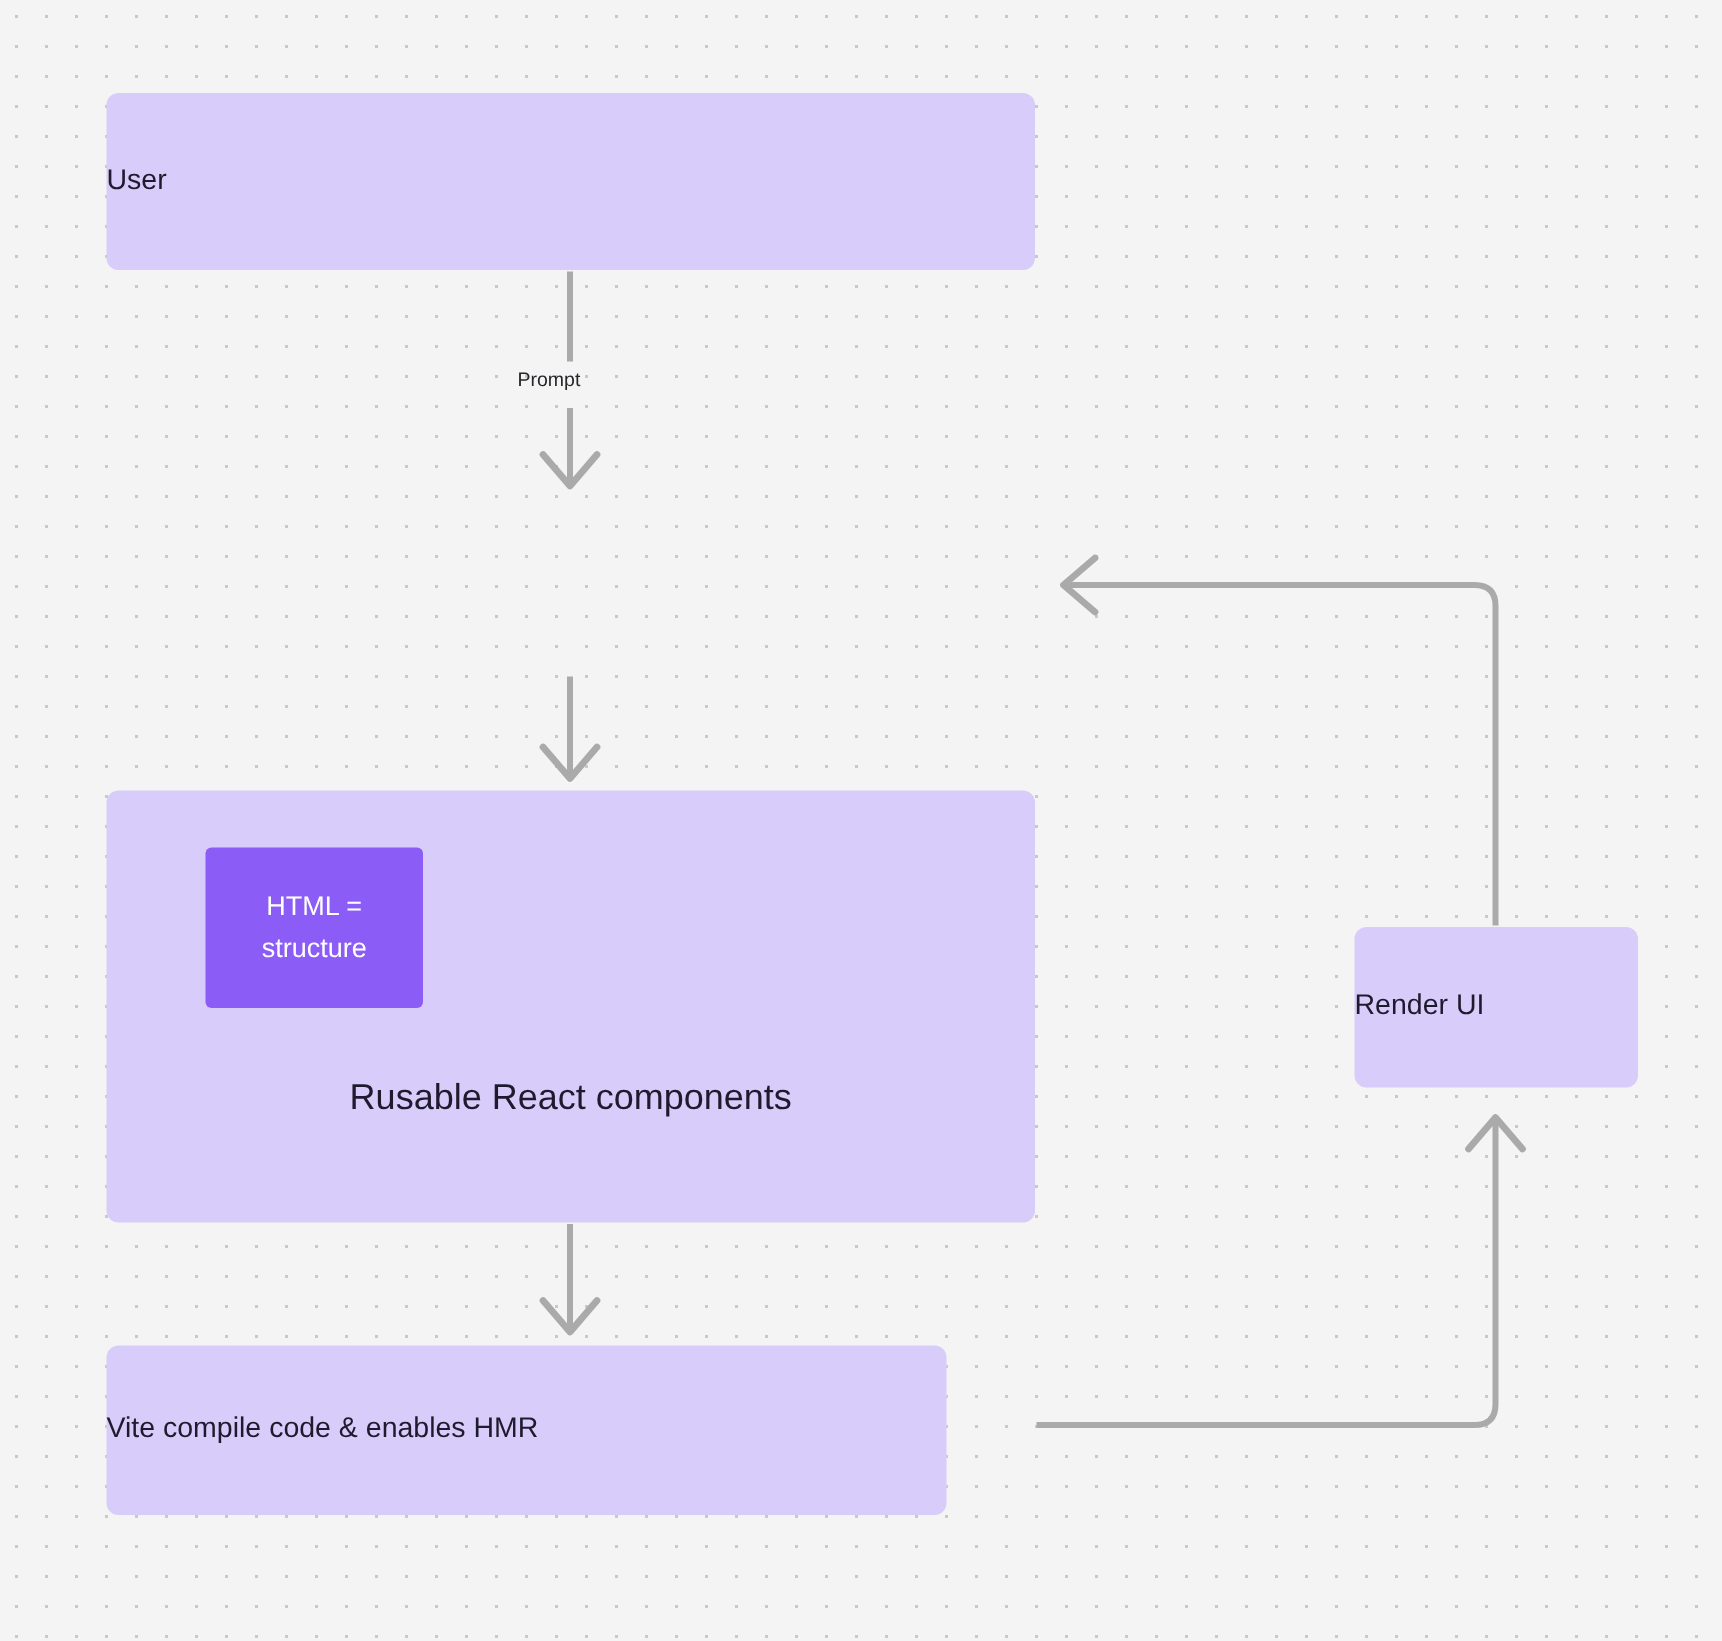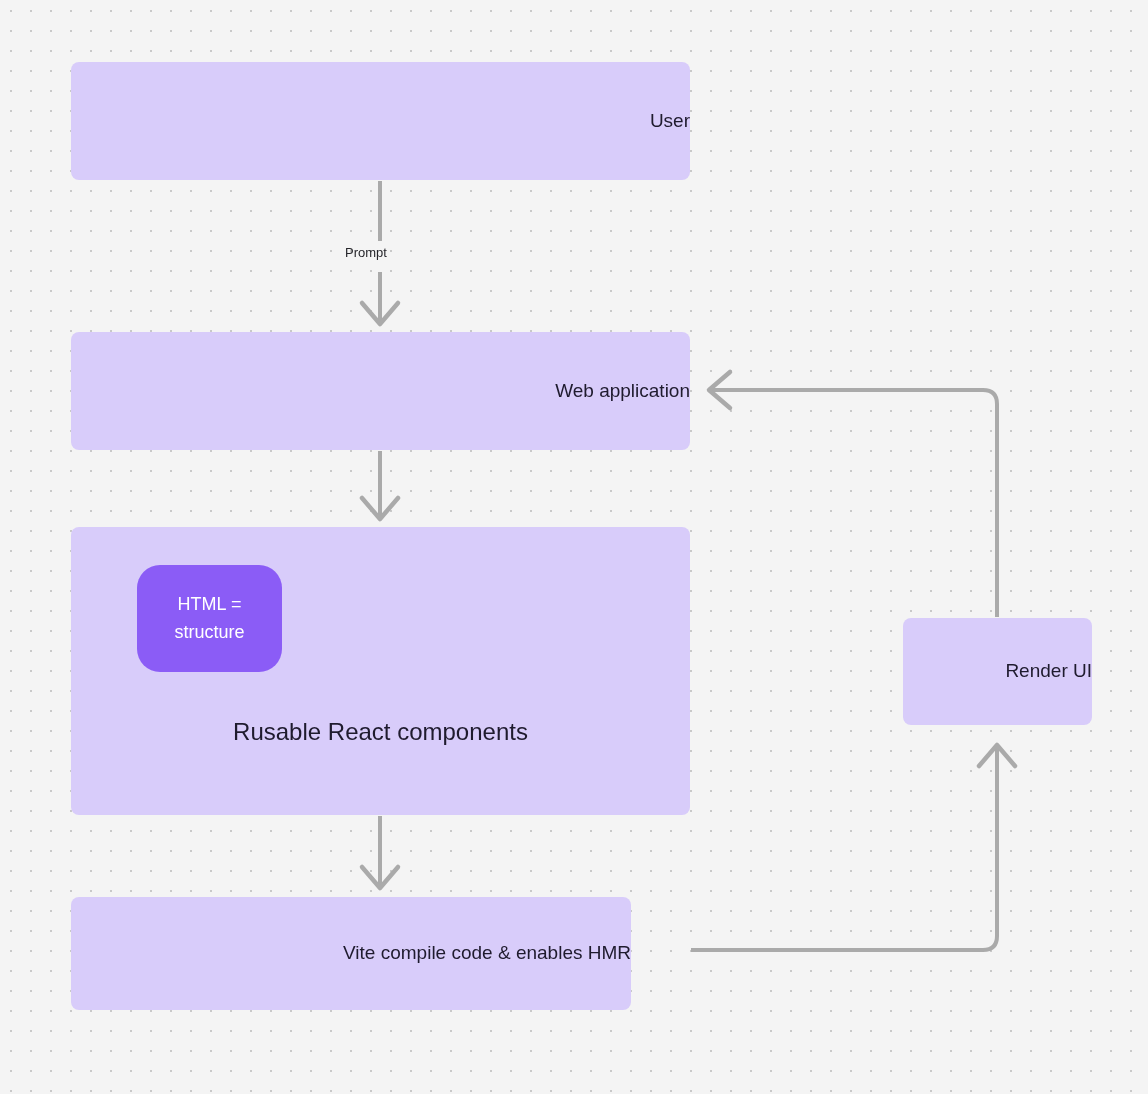--- a/index.html
+++ b/index.html
@@ -18,21 +18,21 @@
     background-position: 10px 10px;
     font-family: "Liberation Sans", sans-serif;
   }
   .node {
     position: absolute;
     background: #d8ccfa;
     border-radius: 8px;
     box-sizing: border-box;
     display: flex;
     align-items: center;
-    justify-content: flex-end;
+    justify-content: flex-start;
     color: #1f1b2e;
     font-size: 19px;
     line-height: 1.3;
     text-align: center;
   }
   #node-user      { left: 71px;  top: 62px;  width: 619px; height: 118px; }
   #node-webapp    { left: 71px;  top: 332px; width: 619px; height: 118px; }
   #node-components{ left: 71px;  top: 527px; width: 619px; height: 288px;
                     display: block; }
   #node-vite      { left: 71px;  top: 897px; width: 560px; height: 113px; }
@@ -43,21 +43,21 @@
     left: 66px;
     top: 38px;
     width: 487px;
     display: flex;
     gap: 26px;
   }
   .chip {
     width: 145px;
     height: 107px;
     background: #8b5cf6;
-    border-radius: 23px;
+    border-radius: 4px;
     display: flex;
     align-items: center;
     justify-content: center;
     text-align: center;
     color: #ffffff;
     font-size: 18px;
     line-height: 1.55;
     box-sizing: border-box;
     padding: 0 6px;
     white-space: pre-line;
@@ -137,23 +137,20 @@
       <path class="head" d="M 730 372 L 709 390 L 730 408"></path>
     </g>
   </svg>
 
   <div class="node" id="node-user">
     <span>User</span>
   </div>
 
   <div class="edge-label" id="label-prompt">Prompt</div>
 
-  <div class="node" id="node-webapp">
-    <span>Web application</span>
-  </div>
 
   <div class="node" id="node-components">
     <div class="chip-row">
       <div class="chip">HTML =
 structure</div>
     </div>
     <div class="container-caption">Rusable React components</div>
   </div>
 
   <div class="node" id="node-vite">

